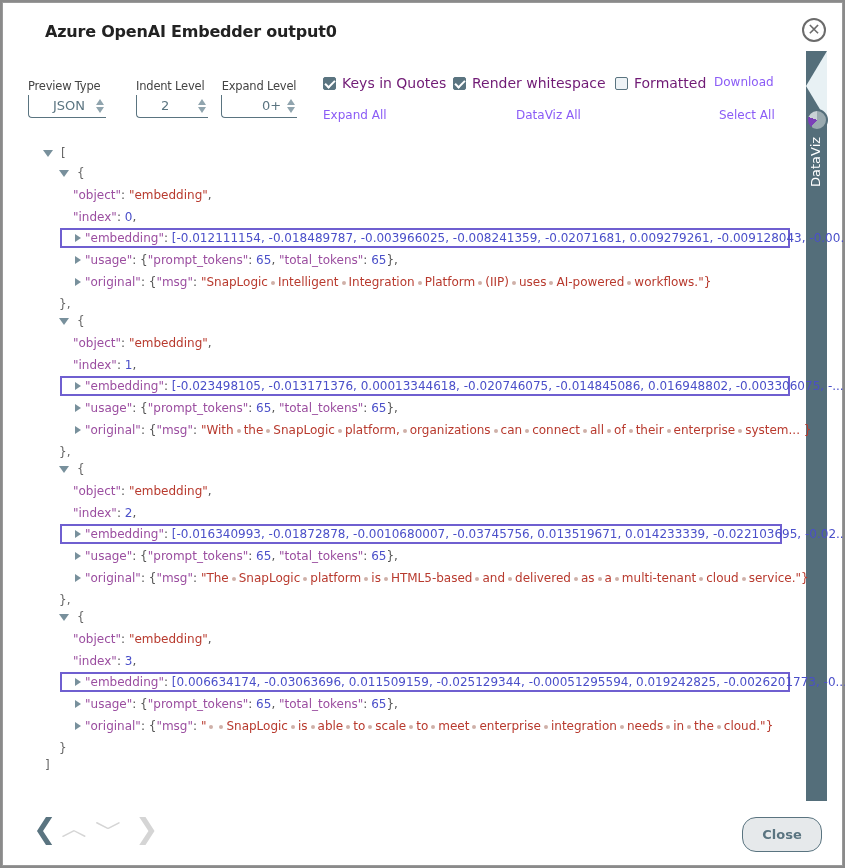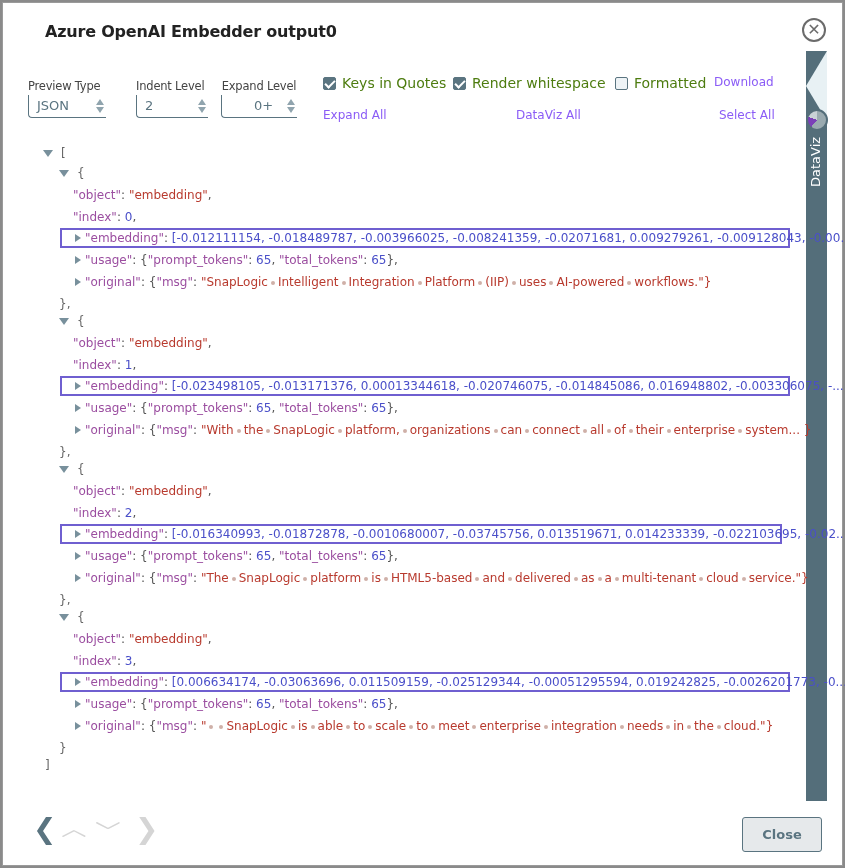--- a/index.html
+++ b/index.html
@@ -15,26 +15,26 @@
     }
     .close-x {
       position: absolute; left: 799px; top: 15px; width: 24px; height: 24px;
       border: 2px solid #6b6b6b; border-radius: 50%; color: #6b6b6b;
       font-size: 16px; line-height: 19px; text-align: center; font-weight: bold; cursor: pointer;
     }
     .field-group { position: absolute; top: 76px; }
     .field-label { font-size: 11.5px; color: #444; white-space: nowrap; letter-spacing: -0.2px; }
     .select {
       margin-top: 2px; height: 23px; border-left: 1px solid #5a7480; border-bottom: 1px solid #5a7480;
-      border-radius: 0 0 0 4px; position: relative; font-size: 13px; color: #5a7480; padding-left: 8px; line-height: 21px;
+      border-radius: 0 0 0 4px; position: relative; font-size: 13px; color: #5a7480; padding-left: 24px; line-height: 21px;
     }
     .spin { position: absolute; right: 2px; top: 4px; width: 8px; }
     .spin .up { width: 0; height: 0; border-left: 4px solid transparent; border-right: 4px solid transparent; border-bottom: 6px solid #90a4ae; margin-bottom: 2px; }
     .spin .dn { width: 0; height: 0; border-left: 4px solid transparent; border-right: 4px solid transparent; border-top: 6px solid #90a4ae; }
-    .opt { position: absolute; top: 72px; display: flex; align-items: center; font-size: 14px; color: #4d7c0f; white-space: nowrap; }
+    .opt { position: absolute; top: 72px; display: flex; align-items: center; font-size: 14px; color: #701a75; white-space: nowrap; }
     .cb {
       width: 13px; height: 13px; border-radius: 2px; margin-right: 6px; display: inline-block; position: relative;
     }
     .cb.on { background: #5a7480; border: 1px solid #5a7480; }
     .cb.on::after {
       content: ""; position: absolute; left: 3px; top: 0px; width: 4px; height: 8px;
       border-right: 2px solid #fff; border-bottom: 2px solid #fff; transform: rotate(45deg);
     }
     .cb.off { background: #eef3f6; border: 1px solid #5a7480; }
     .link { position: absolute; font-size: 12px; color: #8b5cf6; cursor: pointer; white-space: nowrap; }
@@ -71,21 +71,21 @@
     .str { color: #c0392b; color: #b83a2e; }
     .num { color: #3f51b5; color: #4a4fc9; }
     .pun { color: #555; }
     .emb-box {
       position: absolute; border: 2px solid #6f5fd0; height: 20px;
     }
     .ws { display: inline-block; width: 4px; height: 4px; border-radius: 50%; background: #cfb0a8; margin: 0 3px; vertical-align: middle; }
     .nav { position: absolute; top: 808px; font-size: 28px; line-height: 36px; cursor: pointer; }
     .close-btn {
       position: absolute; left: 739px; top: 814px; width: 80px; height: 35px; border: 1px solid #5a7480;
-      border-radius: 3px; background: #e6e9eb; color: #5a7480; font-size: 13px; font-weight: bold;
+      border-radius: 14px; background: #e6e9eb; color: #5a7480; font-size: 13px; font-weight: bold;
       text-align: center; line-height: 33px; cursor: pointer;
     }
   </style>
 </head>
 <body>
 
 <div class="dialog">
   <div class="title">Azure OpenAI Embedder output0</div>
   <div class="close-x">✕</div>
 

